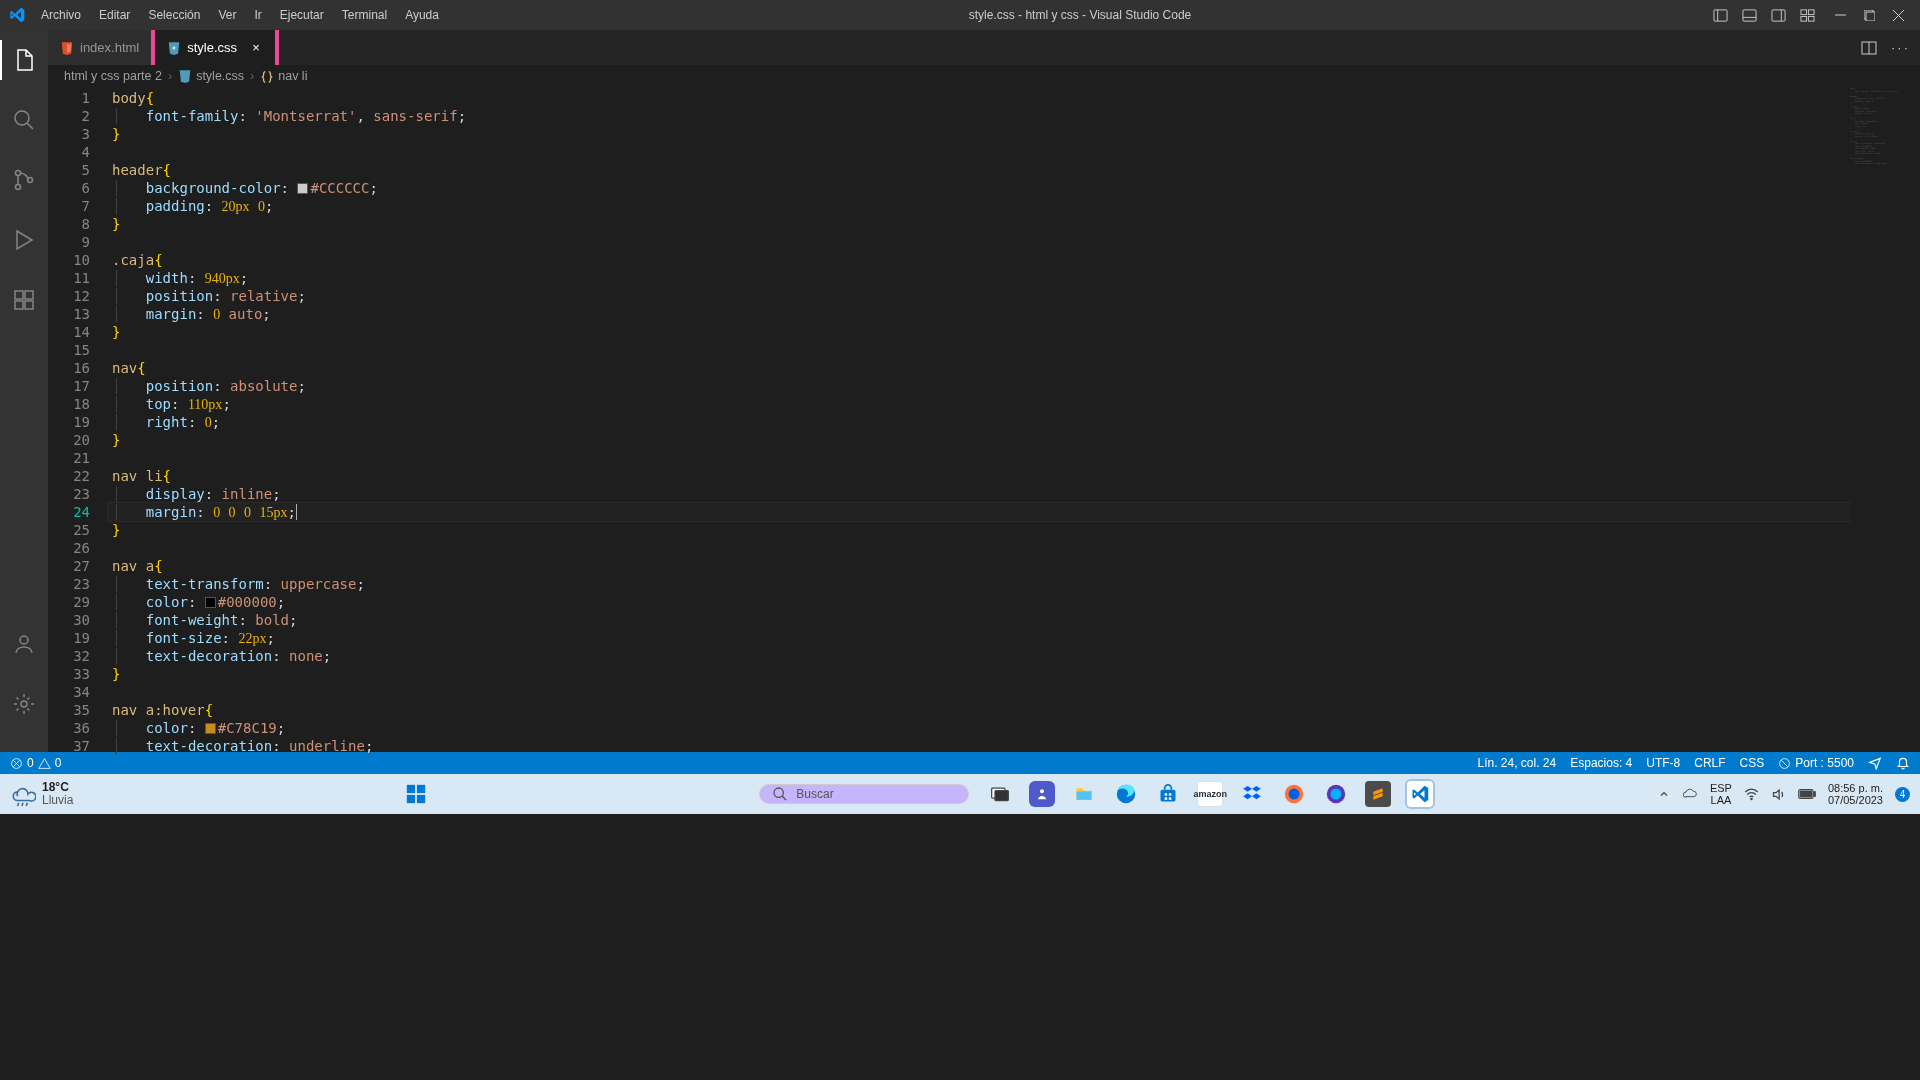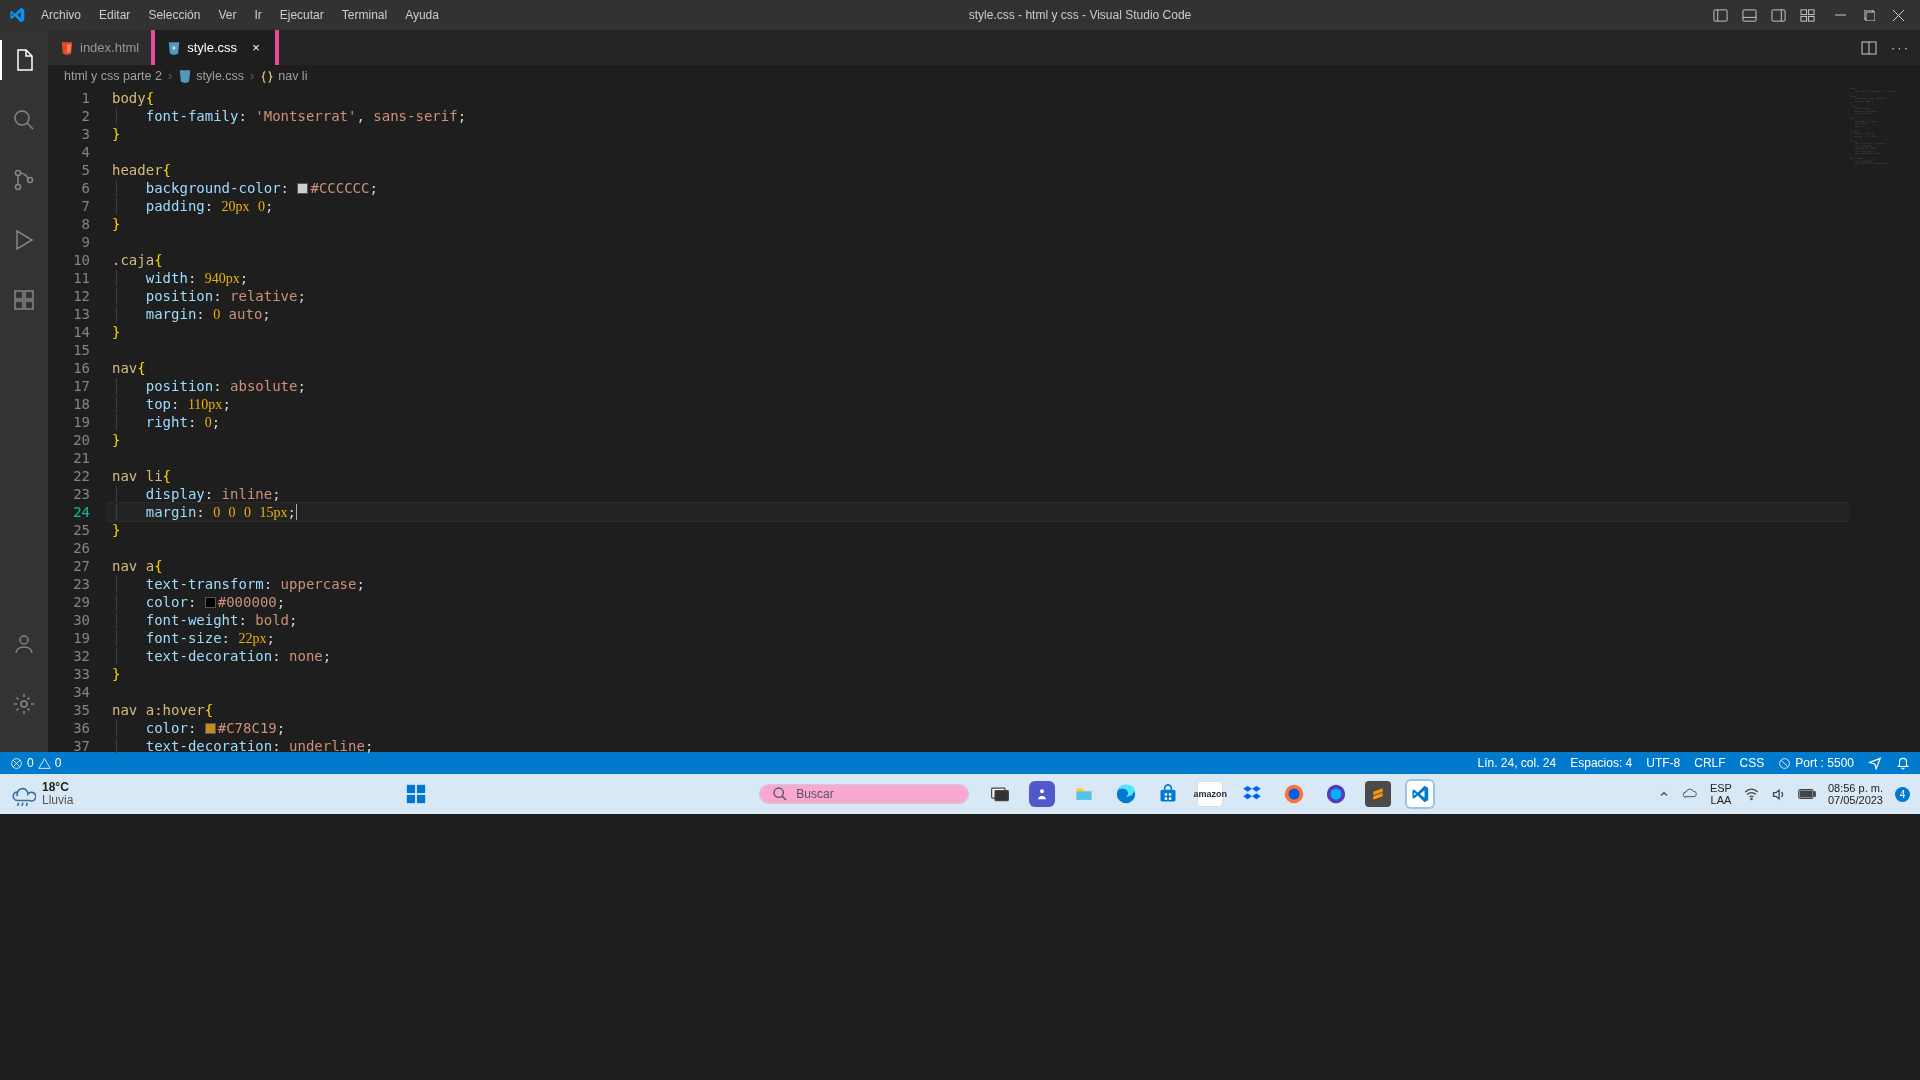--- a/index.html
+++ b/index.html
@@ -56,21 +56,21 @@
 .cursor { display:inline-block; width:1.5px; height:16px; background:#aeafad; vertical-align:-3px; }
 
 
 .statusbar { height: 22px; background: #007acc; color: #fff; display: flex; align-items: center; font-size: 12px; padding: 0 10px; gap: 12px; }
 .statusbar .sb-right { margin-left: auto; display: flex; gap: 14px; align-items:flex-end; }
 .statusbar .sb-item { display:flex; align-items:center; gap:4px; cursor:pointer;}
 
 
 .taskbar { height: 40px; background: #d9e8f5; display: flex; align-items: center; padding: 0 10px; font-size: 12px; color: #222; }
 .taskbar .weather { display: flex; align-items: center; gap: 6px; line-height:1.1; }
-.taskbar .search { margin-left: 330px; display: flex; align-items: center; background: #f9a8d4; border-radius: 18px; height: 20px; width: 210px; padding: 0 12px; gap: 8px; border:1px solid #ccc;}
+.taskbar .search { margin-left: 330px; display: flex; align-items: center; background: #c4b5fd; border-radius: 18px; height: 20px; width: 210px; padding: 0 12px; gap: 8px; border:1px solid #ccc;}
 .taskbar .tb-icons { display:flex; gap: 16px; align-items:center; margin-left: 18px;}
 .taskbar .tb-icon { width:26px; height:26px; display:flex; align-items:center; justify-content:center; border-radius:4px; font-size:18px;}
 .taskbar .tray { margin-left:auto; display:flex; align-items:center; gap: 12px; font-size:11px; }
 .taskbar .datetime { text-align:right; line-height:1.1;}
 .badge { background:#0078d4; color:#fff; border-radius:50%; width:15px; height:15px; display:inline-flex; align-items:center; justify-content:center; font-size:10px;}
 
 svg { display:block; }
 </style>
 </head>
 <body>

